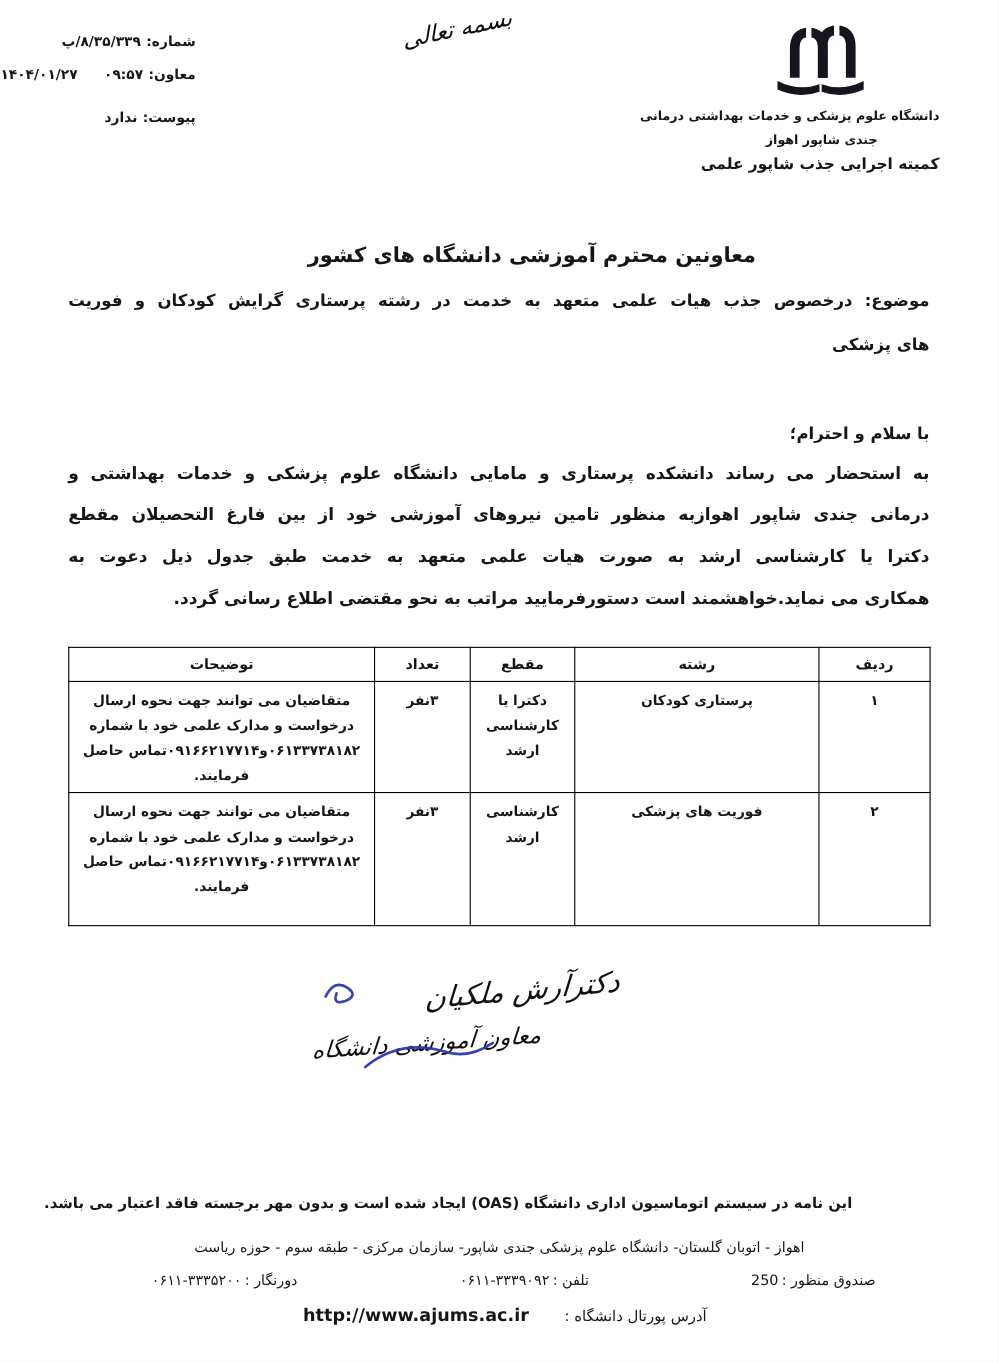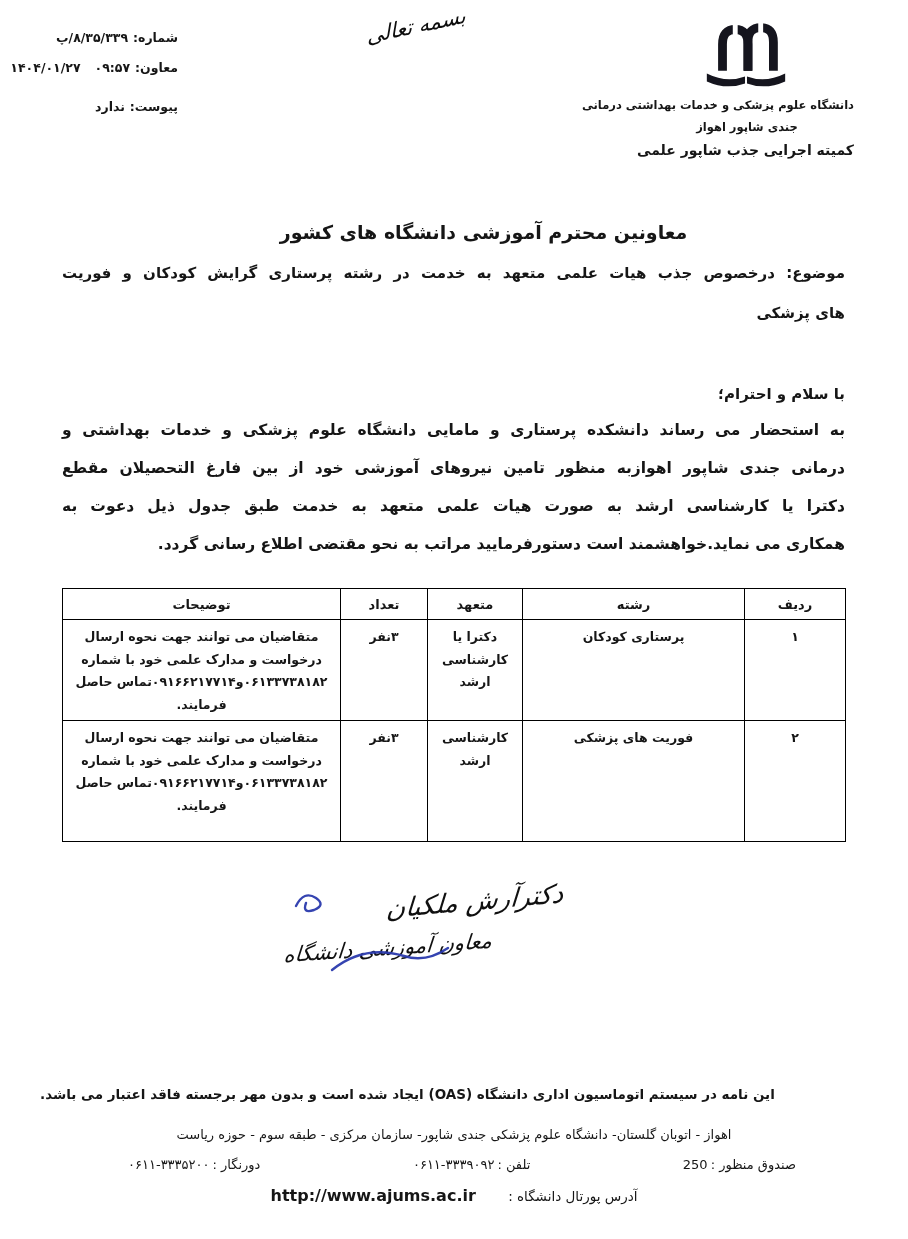--- a/index.html
+++ b/index.html
@@ -8,21 +8,21 @@
     font-family:"DejaVu Sans",sans-serif;color:#161616;overflow:hidden;
     direction:rtl;margin:0 auto;
   }
   
   .meta{position:absolute;top:30px;left:16px;width:162px;direction:rtl;
         font-weight:bold;font-size:12.5px;}
   .meta-line{display:flex;justify-content:flex-start;align-items:baseline;
              gap:5px;white-space:nowrap;margin-bottom:15px;}
   .meta-line.second{margin-bottom:24px;}
   .num-ltr{direction:ltr;unicode-bidi:bidi-override;}
-  .ltr-iso{direction:ltr;unicode-bidi:isolate;}
+  .ltr-iso{direction:ltr;unicode-bidi:isolate;margin-left:10px;}
   .date-gap{margin-right:9px;}
   
   .bismillah{position:absolute;top:14px;left:360px;width:112px;text-align:center;
              font-size:21px;font-style:italic;transform:rotate(-12deg) skewX(-8deg);
              color:#0d0d0d;letter-spacing:-1px;}
   .logo{position:absolute;top:14px;left:699px;width:94px;height:80px;}
   .org{position:absolute;top:98px;left:640px;width:214px;text-align:center;
        font-weight:bold;direction:rtl;}
   .org .l1,.org .l2{font-size:11.5px;margin-bottom:8px;white-space:nowrap;}
   .org .l3{font-size:14px;white-space:nowrap;}
@@ -135,21 +135,21 @@
       <col style="width:101px">
         <col style="width:222px">
         <col style="width:95px">
       <col style="width:87px">
         <col style="width:278px">
     </colgroup>
     <thead>
       <tr>
         <th>ردیف</th>
         <th>رشته</th>
-        <th>متعهد</th>
+        <th>مقطع</th>
         <th>تعداد</th>
         <th>توضیحات</th>
       </tr>
     </thead>
     <tbody>
       <tr class="r1">
         <td>۱</td>
         <td>پرستاری کودکان</td>
         <td class="pre">دکترا یا
 کارشناسی

